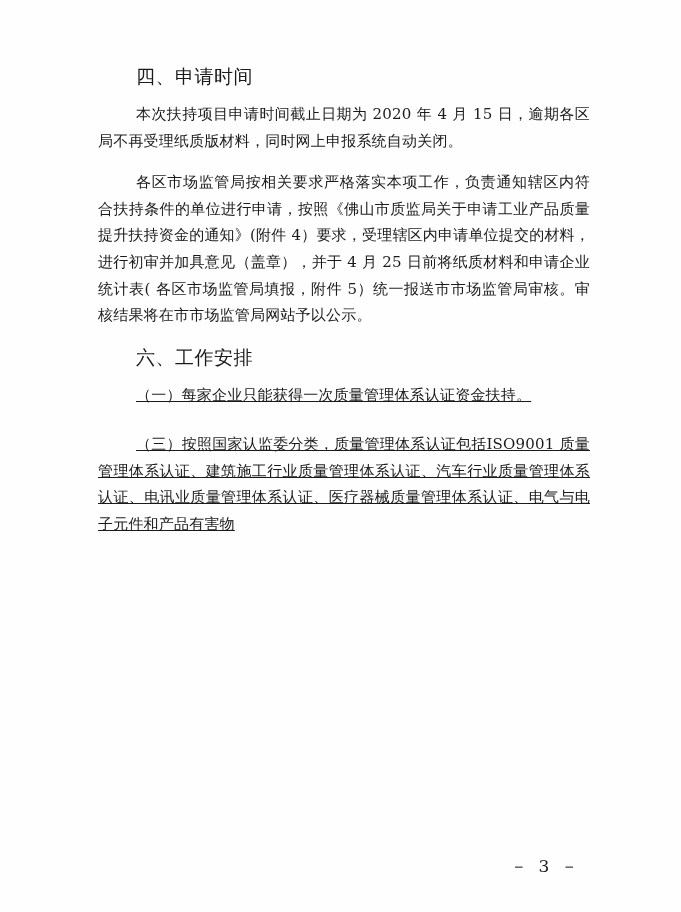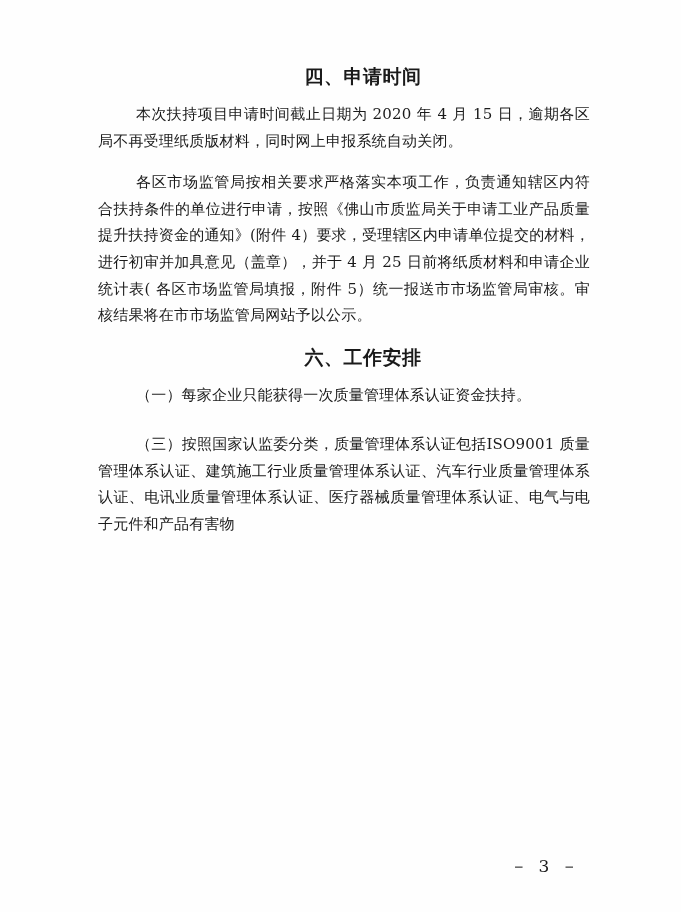--- a/index.html
+++ b/index.html
@@ -24,39 +24,39 @@
     background: #fefefe;
   }
   .content {
     position: absolute;
     left: 98px;
     top: 62px;
     width: 492px;
   }
   .heading {
     font-size: 19px;
-    font-weight: bold;
+    font-weight: normal;
     letter-spacing: 0.5px;
     margin: 0 0 10px 0;
     text-indent: 38px;
     line-height: 1.55;
     font-family: "DejaVu Serif", serif;
-    text-align: center;
   }
   .para {
     font-size: 15px;
     line-height: 1.78;
     margin: 0 0 6px 0;
     text-align: justify;
     text-justify: inter-ideograph;
     text-indent: 38px;
     letter-spacing: 0.2px;
   }
   .para.tight {
     margin-bottom: 4px;
+    text-decoration: underline;
   }
   .block-gap {
     height: 9px;
   }
   .heading-gap {
     height: 8px;
   }
   .footer {
     position: absolute;
     left: 0;

